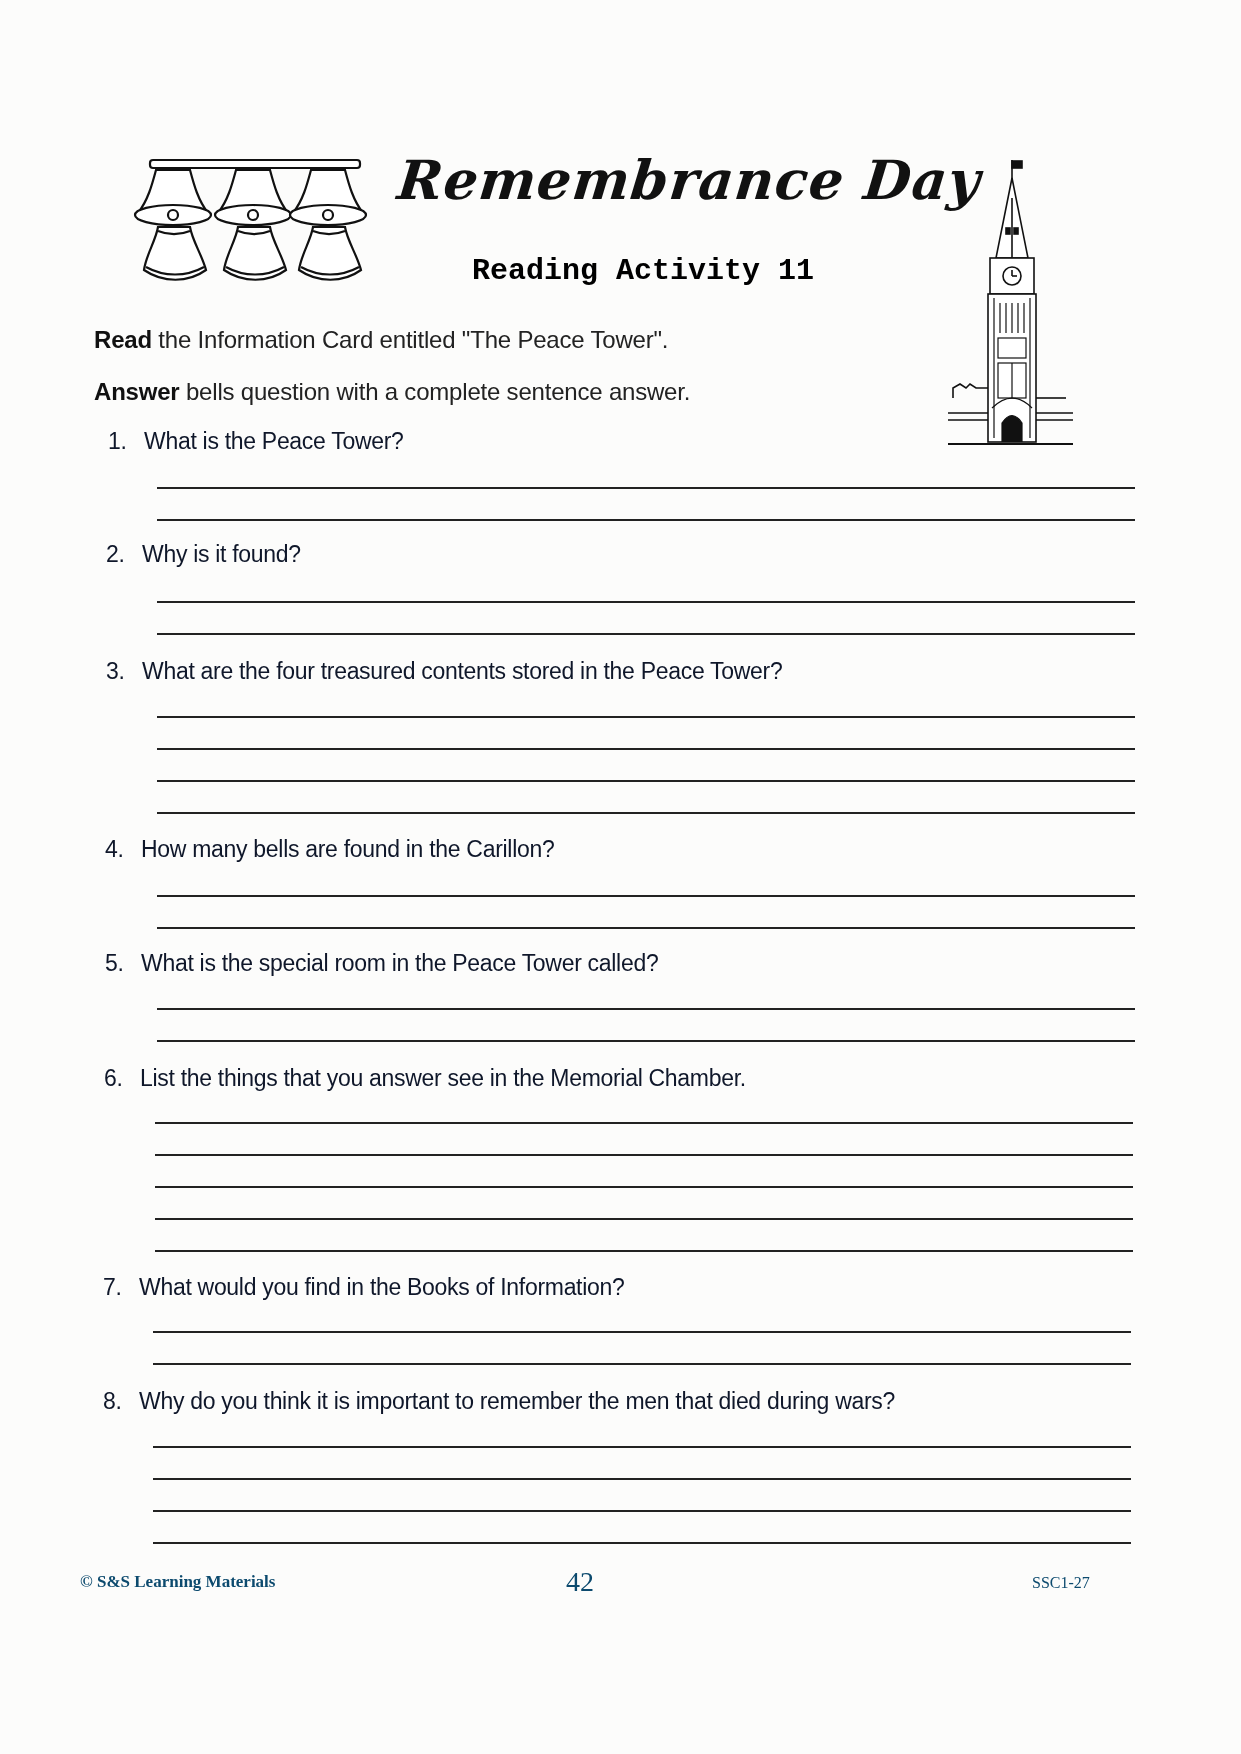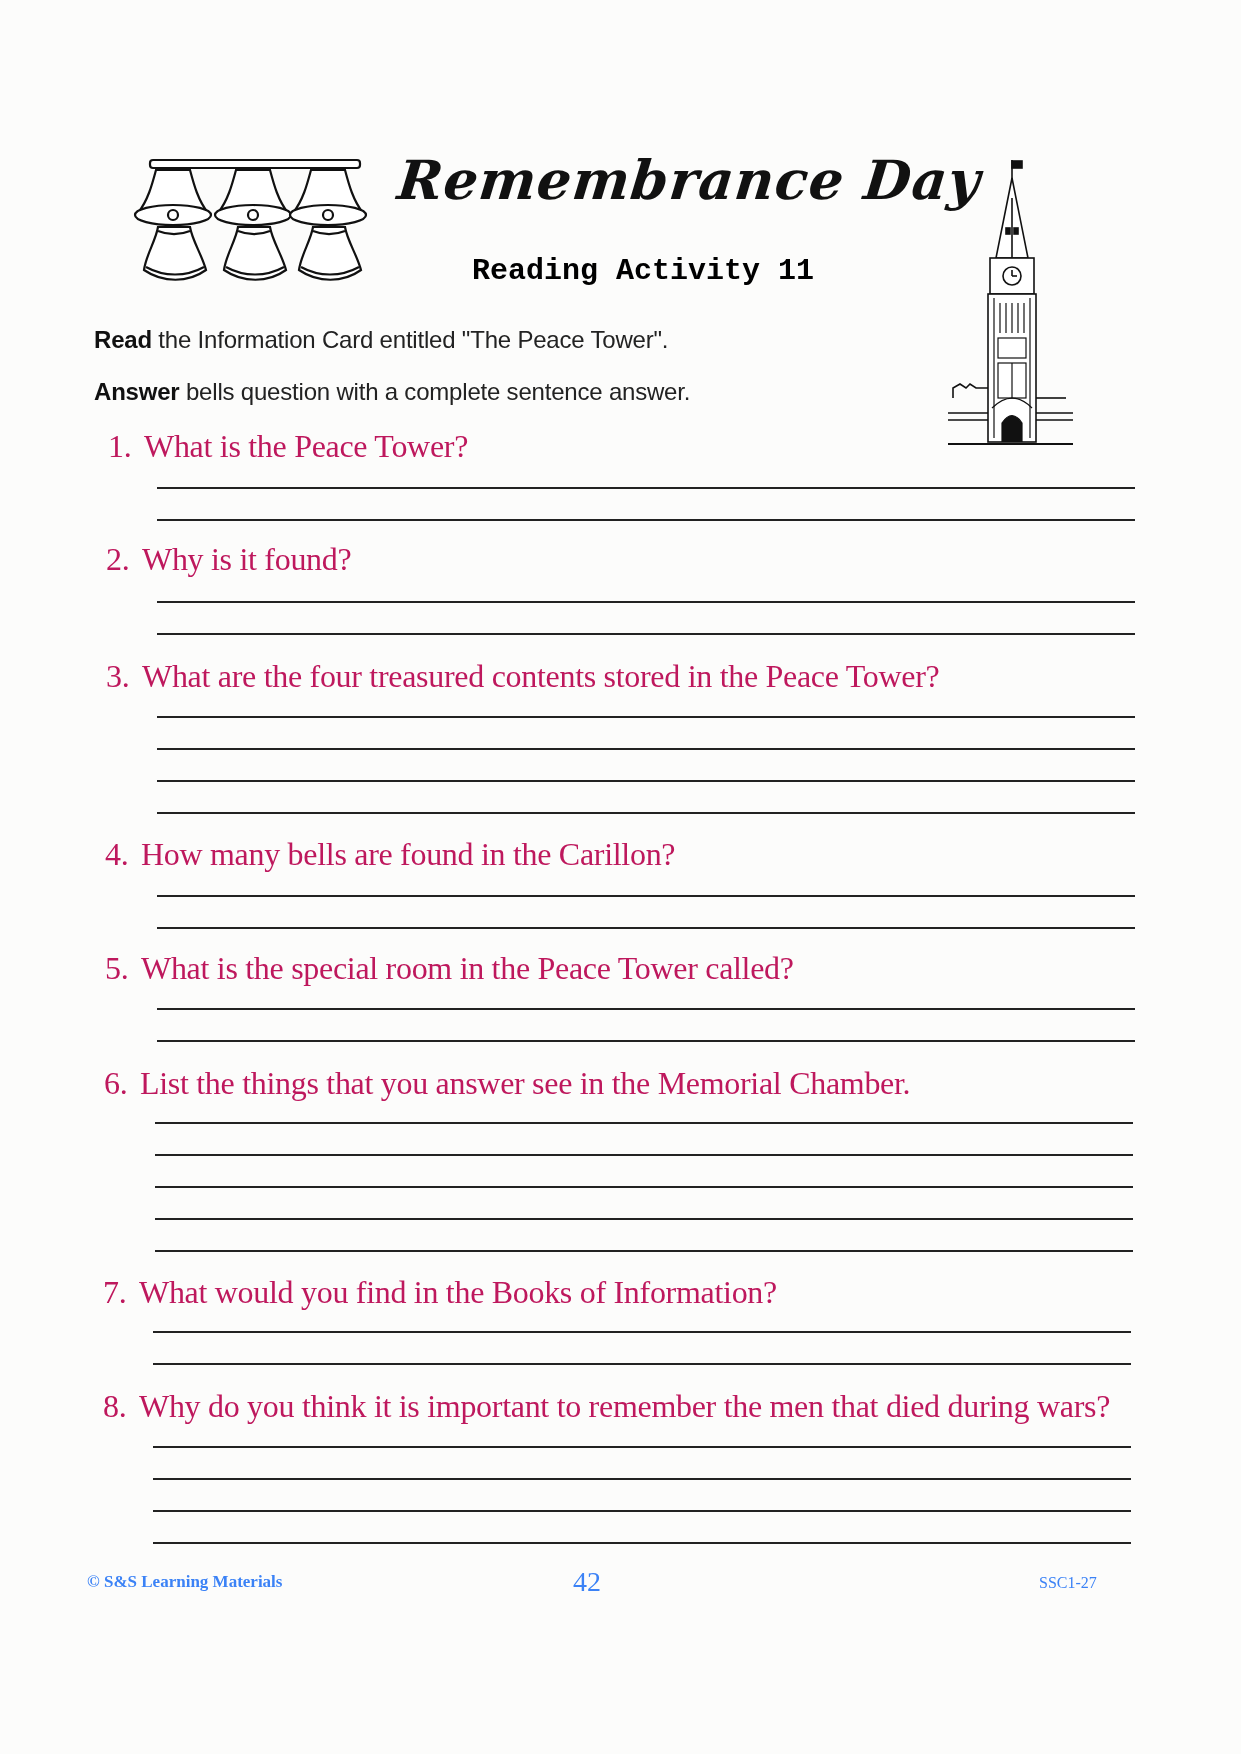--- a/index.html
+++ b/index.html
@@ -26,32 +26,32 @@
     white-space: nowrap;
   }
   .instr {
     left: 94px;
     font-family: "Liberation Sans", sans-serif;
     font-size: 24px; color: #222; white-space: nowrap;
     letter-spacing: -0.2px;
   }
   .instr b { font-weight: bold; color: #111; text-align: right; }
   .q {
-    font-family: Liberation Serif, serif;
-    font-size: 32px; color: #be185d; white-space: nowrap;
+    font-family: Liberation Sans, sans-serif;
+    font-size: 23px; color: #0f172a; white-space: nowrap;
     letter-spacing: -0.3px;
   }
   .q .num { display: inline-block; width: 36px; }
   .line {
     height: 2px; background: #222;
     left: 157px; width: 978px;
   }
   .footer {
     font-family: "Liberation Serif", serif;
-    color: #3b82f6; white-space: nowrap; margin-left: 7px;
+    color: #0c4a6e; white-space: nowrap;
   }
   .bells { left: 128px; top: 155px; width: 250px; height: 135px; }
   .tower { left: 948px; top: 158px; width: 125px; height: 295px; }
 </style>
 </head>
 <body>
 
 <div class="abs bells">
   <svg width="250" height="135" viewBox="0 0 250 135" fill="none" stroke="#111" stroke-width="2.2">
     <rect x="22" y="5" width="210" height="8" rx="3" fill="#fff"></rect>

